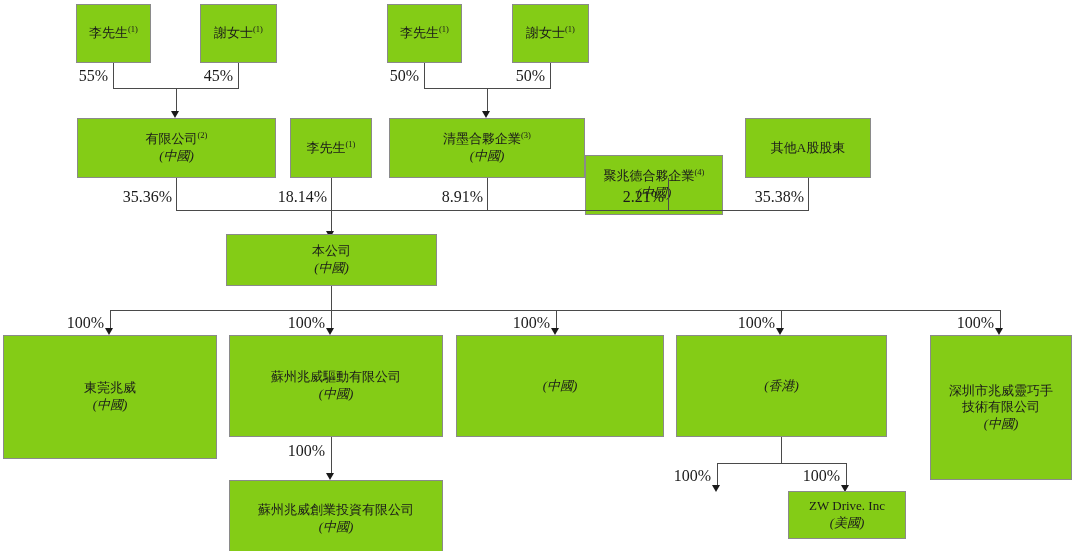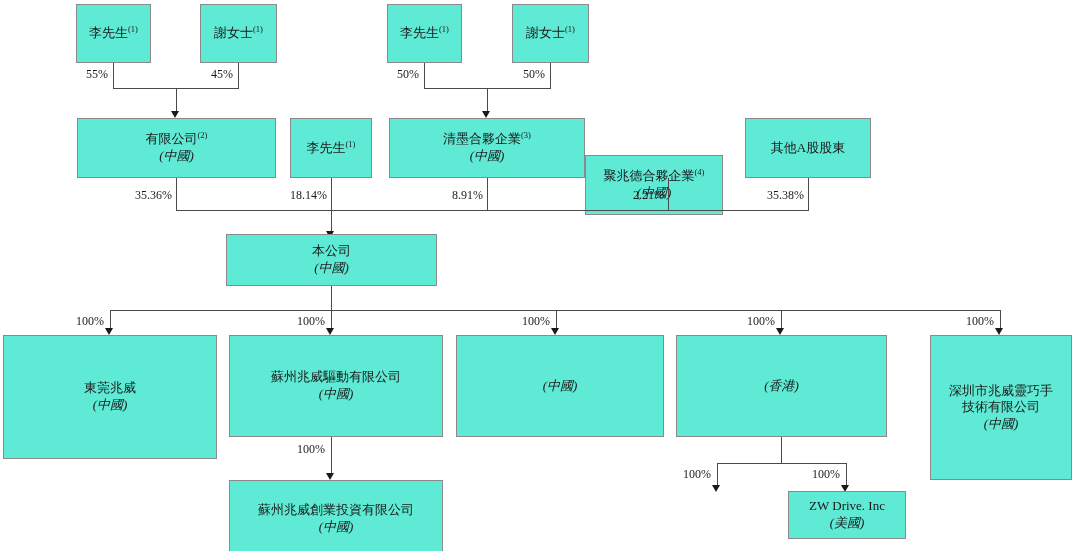--- a/index.html
+++ b/index.html
@@ -16,21 +16,21 @@
     width: 1080px;
     height: 551px;
     background: #ffffff;
     overflow: hidden;
   }
   
   .node {
     position: absolute;
     box-sizing: border-box;
     border: 1px solid #8a8a8a;
-    background: #5eead4;
+    background: #84cc16;
     display: flex;
     flex-direction: column;
     align-items: center;
     justify-content: center;
     text-align: center;
     line-height: 1.28;
     padding: 2px 4px;
   }
   .node .nm {
     font-size: 13px;
@@ -59,21 +59,21 @@
     position: absolute;
     width: 0;
     height: 0;
     border-left: 4.5px solid transparent;
     border-right: 4.5px solid transparent;
     border-top: 7px solid #1a1a1a;
   }
   
   .pct {
     position: absolute;
-    font-size: 12px;
+    font-size: 16px;
     white-space: nowrap;
     color: #1a1a1a;
   }
   .pct.r { text-align: right; }
 </style>
 </head>
 <body>
 
 <div id="chart-root">
 

